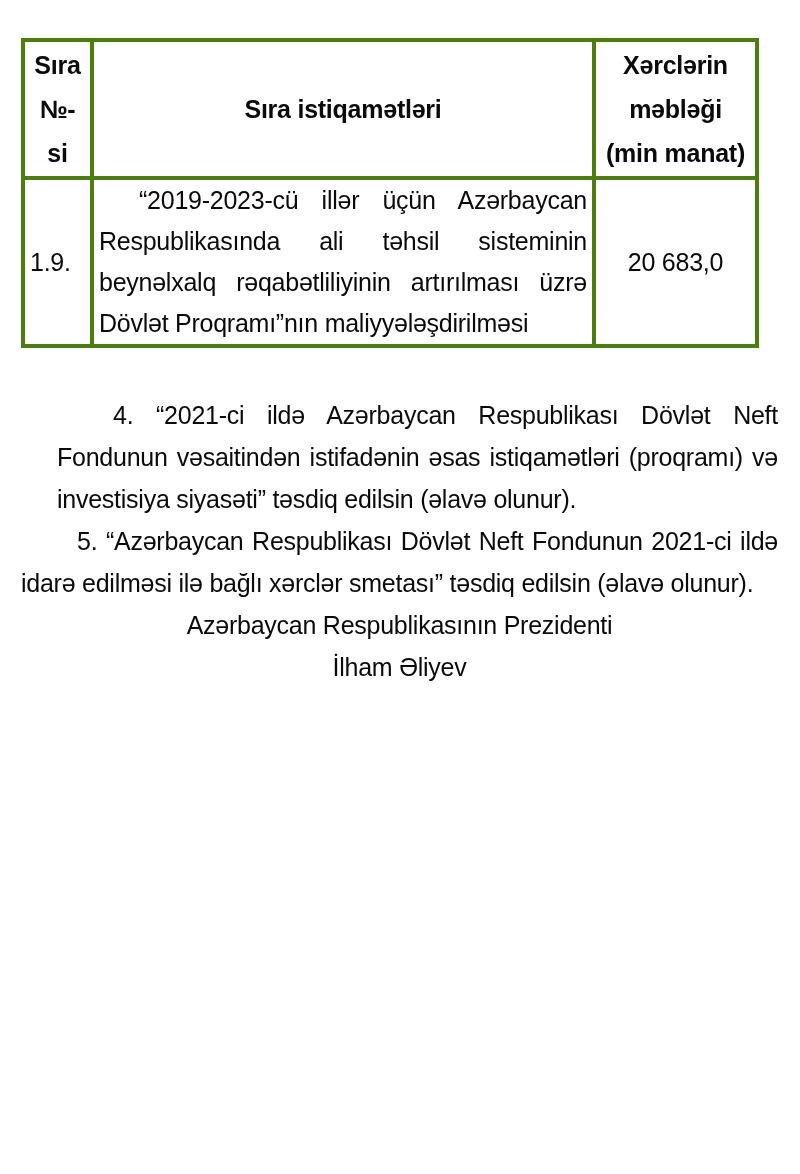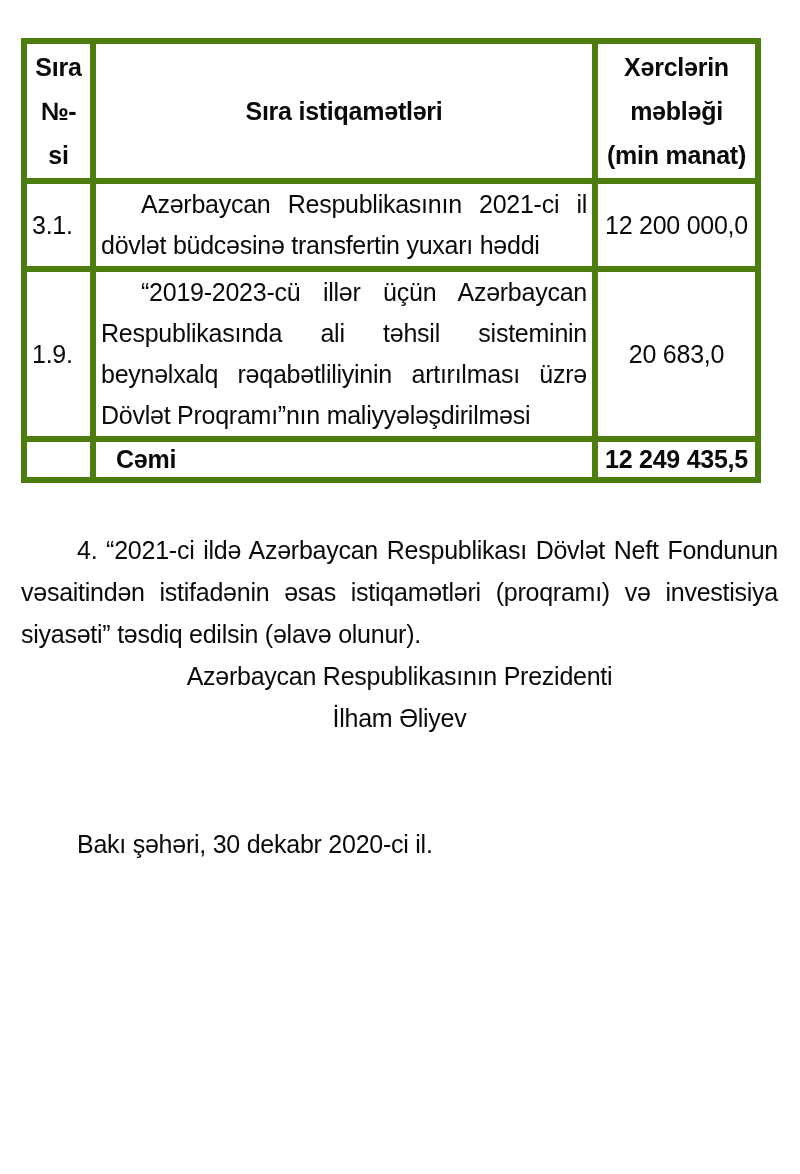--- a/index.html
+++ b/index.html
@@ -19,21 +19,21 @@
     overflow: hidden;
     box-sizing: border-box;
     padding: 38px 22px 0 21px;
   }
   table.expense-table {
     border-collapse: collapse;
     table-layout: fixed;
     width: 734px;
   }
   table.expense-table td {
-    border: 6px solid #4d7c0f;
+    border: 4px solid #4d7c0f;
     box-sizing: border-box;
     vertical-align: middle;
     overflow: hidden;
   }
   col.c1 { width: 69px; }
   col.c2 { width: 502px; }
   col.c3 { width: 163px; }
 
   tr.hdr td {
     height: 130px;
@@ -74,20 +74,21 @@
     width: 757px;
     line-height: 42px;
   }
   p.para {
     margin: 0;
     text-align: justify;
     text-indent: 56px;
   }
   p.para.first {
     margin-top: 46px;
+    margin-left: 36px;
   }
   p.centerline {
     margin: 0;
     text-align: center;
   }
   p.place-date {
     margin: 84px 0 0 0;
     text-align: left;
     text-indent: 56px;
   }
@@ -106,38 +107,28 @@
     <tbody>
       <tr class="hdr">
         <td class="prewrap">Sıra
 №-
 si</td>
         <td>Sıra istiqamətləri</td>
         <td class="prewrap">Xərclərin
 məbləği
 (min manat)</td>
       </tr>
-      <tr class="r1">
-        <td class="num">3.1.</td>
-        <td class="dir">Azərbaycan Respublikasının 2021-ci il dövlət büdcəsinə transfertin yuxarı həddi</td>
-        <td class="amt">12 200 000,0</td>
-      </tr>
       <tr class="r2">
         <td class="num">1.9.</td>
         <td class="dir">“2019-2023-cü illər üçün Azərbaycan Respublikasında ali təhsil sisteminin beynəlxalq rəqabətliliyinin artırılması üzrə Dövlət Proqramı”nın maliyyələşdirilməsi</td>
         <td class="amt">20 683,0</td>
-      </tr>
-      <tr class="total">
-        <td class="num"></td>
-        <td class="total-label">Cəmi</td>
-        <td class="total-amt">12 249 435,5</td>
       </tr>
     </tbody>
   </table>
 
   <div class="body-text">
     <p class="para first">4. “2021-ci ildə Azərbaycan Respublikası Dövlət Neft Fondunun vəsaitindən istifadənin əsas istiqamətləri (proqramı) və investisiya siyasəti” təsdiq edilsin (əlavə olunur).</p>
+    <p class="para">5. “Azərbaycan Respublikası Dövlət Neft Fondunun 2021-ci ildə idarə edilməsi ilə bağlı xərclər smetası” təsdiq edilsin (əlavə olunur).</p>
     <p class="centerline">Azərbaycan Respublikasının Prezidenti</p>
     <p class="centerline">İlham Əliyev</p>
-    <p class="place-date">Bakı şəhəri, 30 dekabr 2020-ci il.</p>
   </div>
 
 </div>
 
 </body></html>

